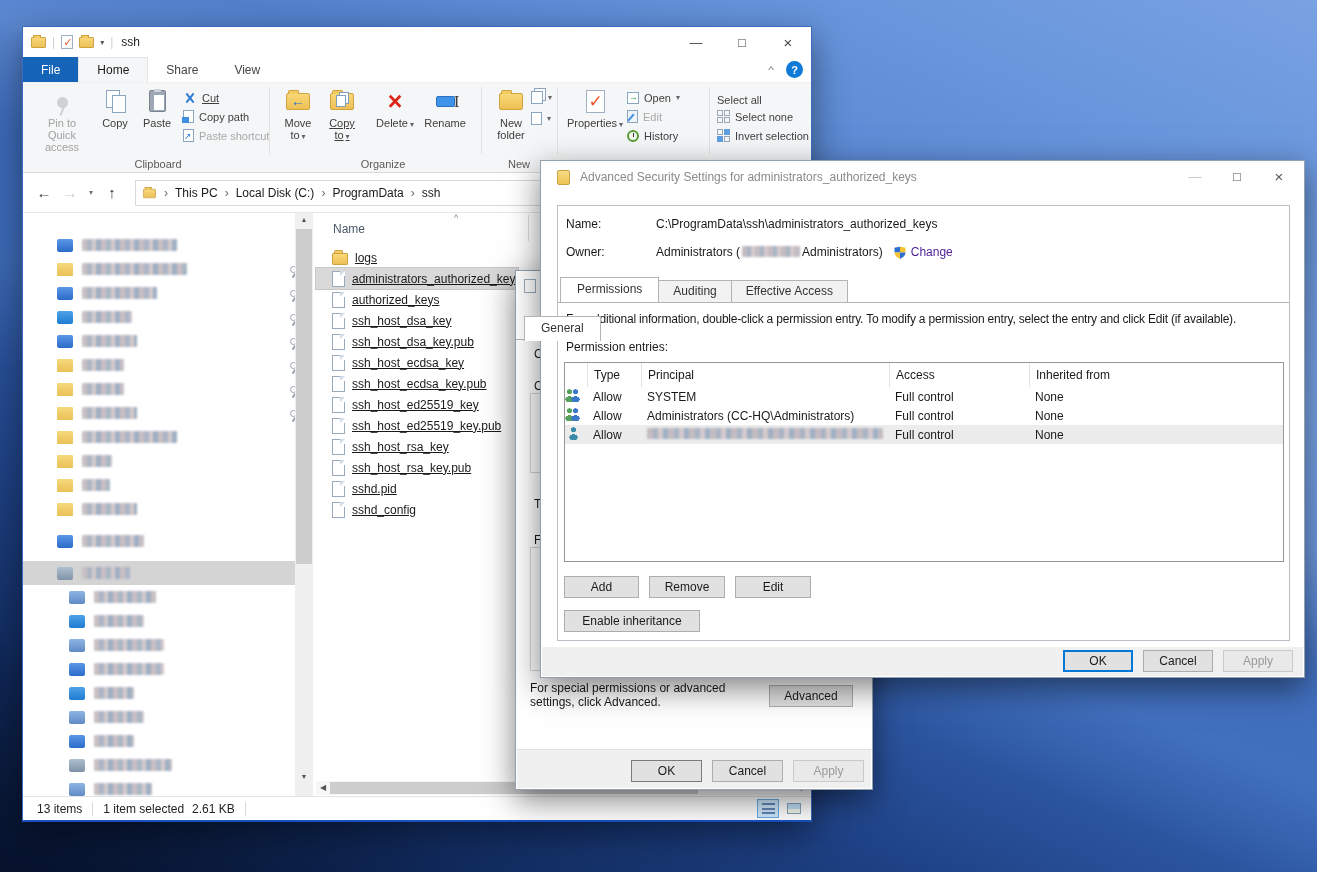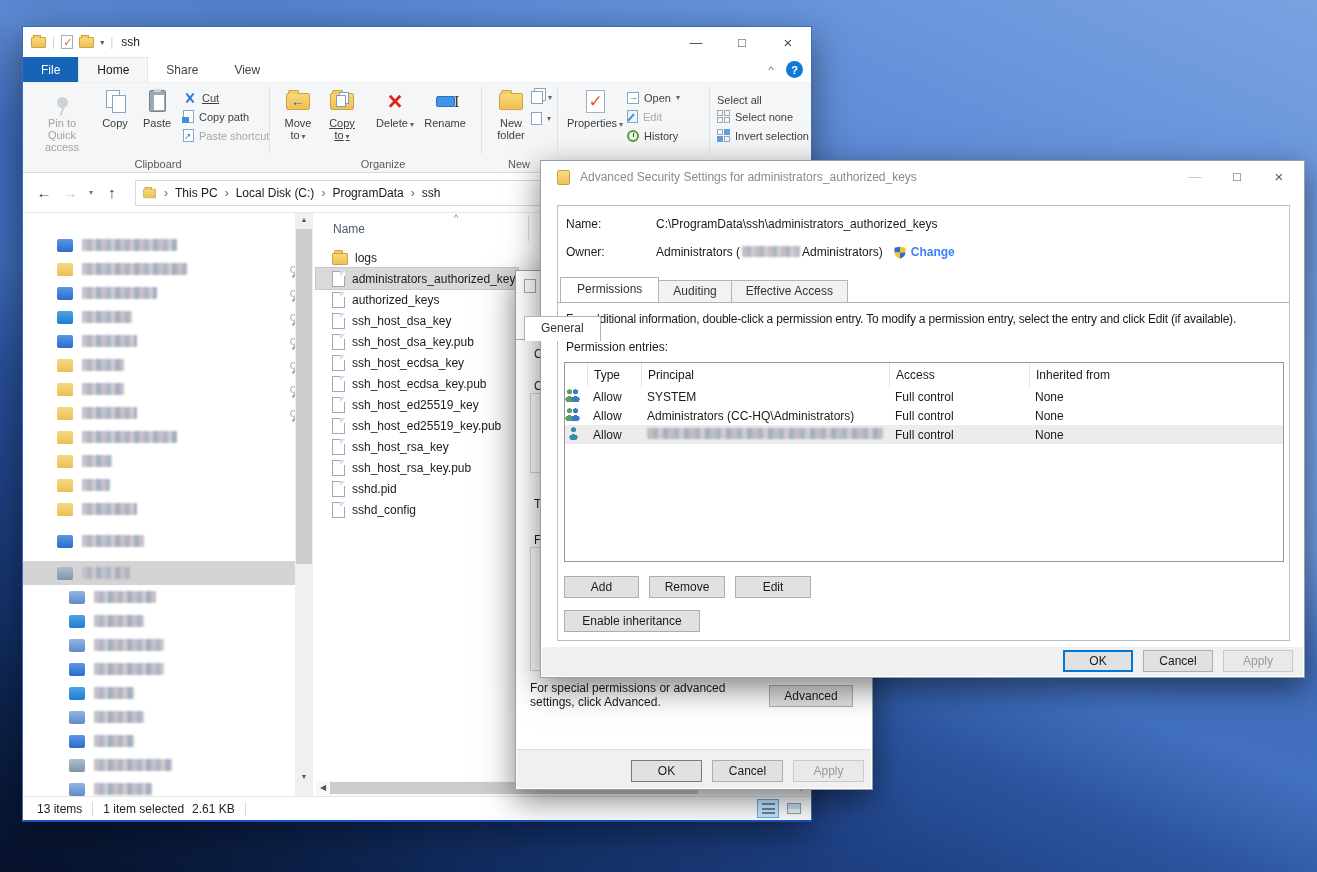--- a/index.html
+++ b/index.html
@@ -70,21 +70,21 @@
   .srow.pin .spin{display:block;}
   .vscroll{position:absolute;right:0;top:0;bottom:0;width:18px;background:#f0f0f0;}
   .vscroll .arr{position:absolute;left:0;right:0;text-align:center;font-size:7px;color:#555;}
   .vthumb{position:absolute;left:1px;right:1px;top:16px;height:335px;background:#cdcdcd;}
   .filepane{position:absolute;left:293px;top:0;right:0;bottom:0;}
   .colhead{position:absolute;left:0;top:0;right:0;height:30px;color:#49586a;}
   .colhead .hname{position:absolute;left:17px;top:9px;}
   .colhead .sortc{position:absolute;left:138px;top:0px;font-size:9px;color:#7a8a9a;}
   .colhead .cdiv{position:absolute;left:212px;top:2px;bottom:2px;width:1px;background:#e0e0e0;}
   .flist{position:absolute;left:0;top:34px;right:0;}
-  .frow{display:flex;align-items:center;height:21px;padding-left:16px;width:202px;}
+  .frow{display:flex;align-items:center;height:21px;padding-left:16px;width:202px;text-decoration:underline;}
   .frow.selected{background:#d9d9d9;outline:1px solid #c8c8c8;}
   .fic{width:13px;height:16px;background:#fff;border:1px solid #98aabc;position:relative;margin-right:7px;flex:0 0 auto;}
   .fic::before{content:"";position:absolute;right:-1px;top:-1px;border-style:solid;border-width:0 5px 5px 0;border-color:#fff #fff #cfdbe6 #cfdbe6;transform:rotate(90deg);}
   .frow.folder .fic{width:16px;height:12px;background:linear-gradient(#fad878,#eec158);border:1px solid #cfa23f;border-radius:1px;margin-top:2px;}
   .frow.folder .fic::before{border:none;left:1px;top:-4px;width:7px;height:2px;background:#f3cd64;border:1px solid #cfa23f;border-bottom:none;border-radius:2px 2px 0 0;transform:none;right:auto;}
   .fname{white-space:nowrap;}
   .hscroll{position:absolute;left:0;bottom:1px;right:0;height:14px;background:#f7f7f7;}
   .hscroll .arr{position:absolute;top:2px;font-size:8px;color:#555;}
   .hthumb{position:absolute;left:14px;top:1px;width:368px;height:12px;background:#cdcdcd;}
   .statusbar{position:absolute;left:0;bottom:0;right:0;height:24px;background:#fff;border-top:1px solid #e4e4e4;display:flex;align-items:center;color:#222;}
@@ -171,21 +171,21 @@
       radial-gradient(circle at 50% 22%,#3a79c8 2.4px,transparent 2.7px),
       radial-gradient(ellipse 4px 3px at 50% 80%,#3a79c8 4px,transparent 4.3px);}
   .prow.user .uic::after{content:"";left:4px;background:
       radial-gradient(circle at 50% 22%,#3a8ca8 2.4px,transparent 2.7px),
       radial-gradient(ellipse 4px 3px at 50% 80%,#3a8ca8 4px,transparent 4.3px);}
   .btn{position:absolute;background:#e1e1e1;border:1px solid #adadad;display:flex;align-items:center;justify-content:center;color:#1a1a1a;height:22px;}
   .btn.default{border:2px solid #0078d7;}
   .btn.dis{background:#e9e9e9;border-color:#c9c9c9;color:#9a9a9a;}
   .oblur{display:inline-block;width:58px;height:11px;margin:0 2px;border-radius:1px;filter:blur(1.2px);vertical-align:-1px;
     background:repeating-linear-gradient(90deg,#c5bcc2 0 5px,#a8b4c4 5px 9px,#d5cacd 9px 13px);}
-  .link{color:#3b82f6;font-weight:bold;}
+  .link{color:#4c1d95;}
   .graystrip{position:absolute;left:1px;right:1px;bottom:1px;background:#f0f0f0;}
   .gbox{position:absolute;border:1px solid #d4d4d4;background:transparent;}
   .fragtext{position:absolute;color:#1a1a1a;}
   .minifile{width:12px;height:14px;background:#fff;border:1px solid #98aabc;}
 </style>
 </head>
 <body>
 
 <div class="stage">
 

